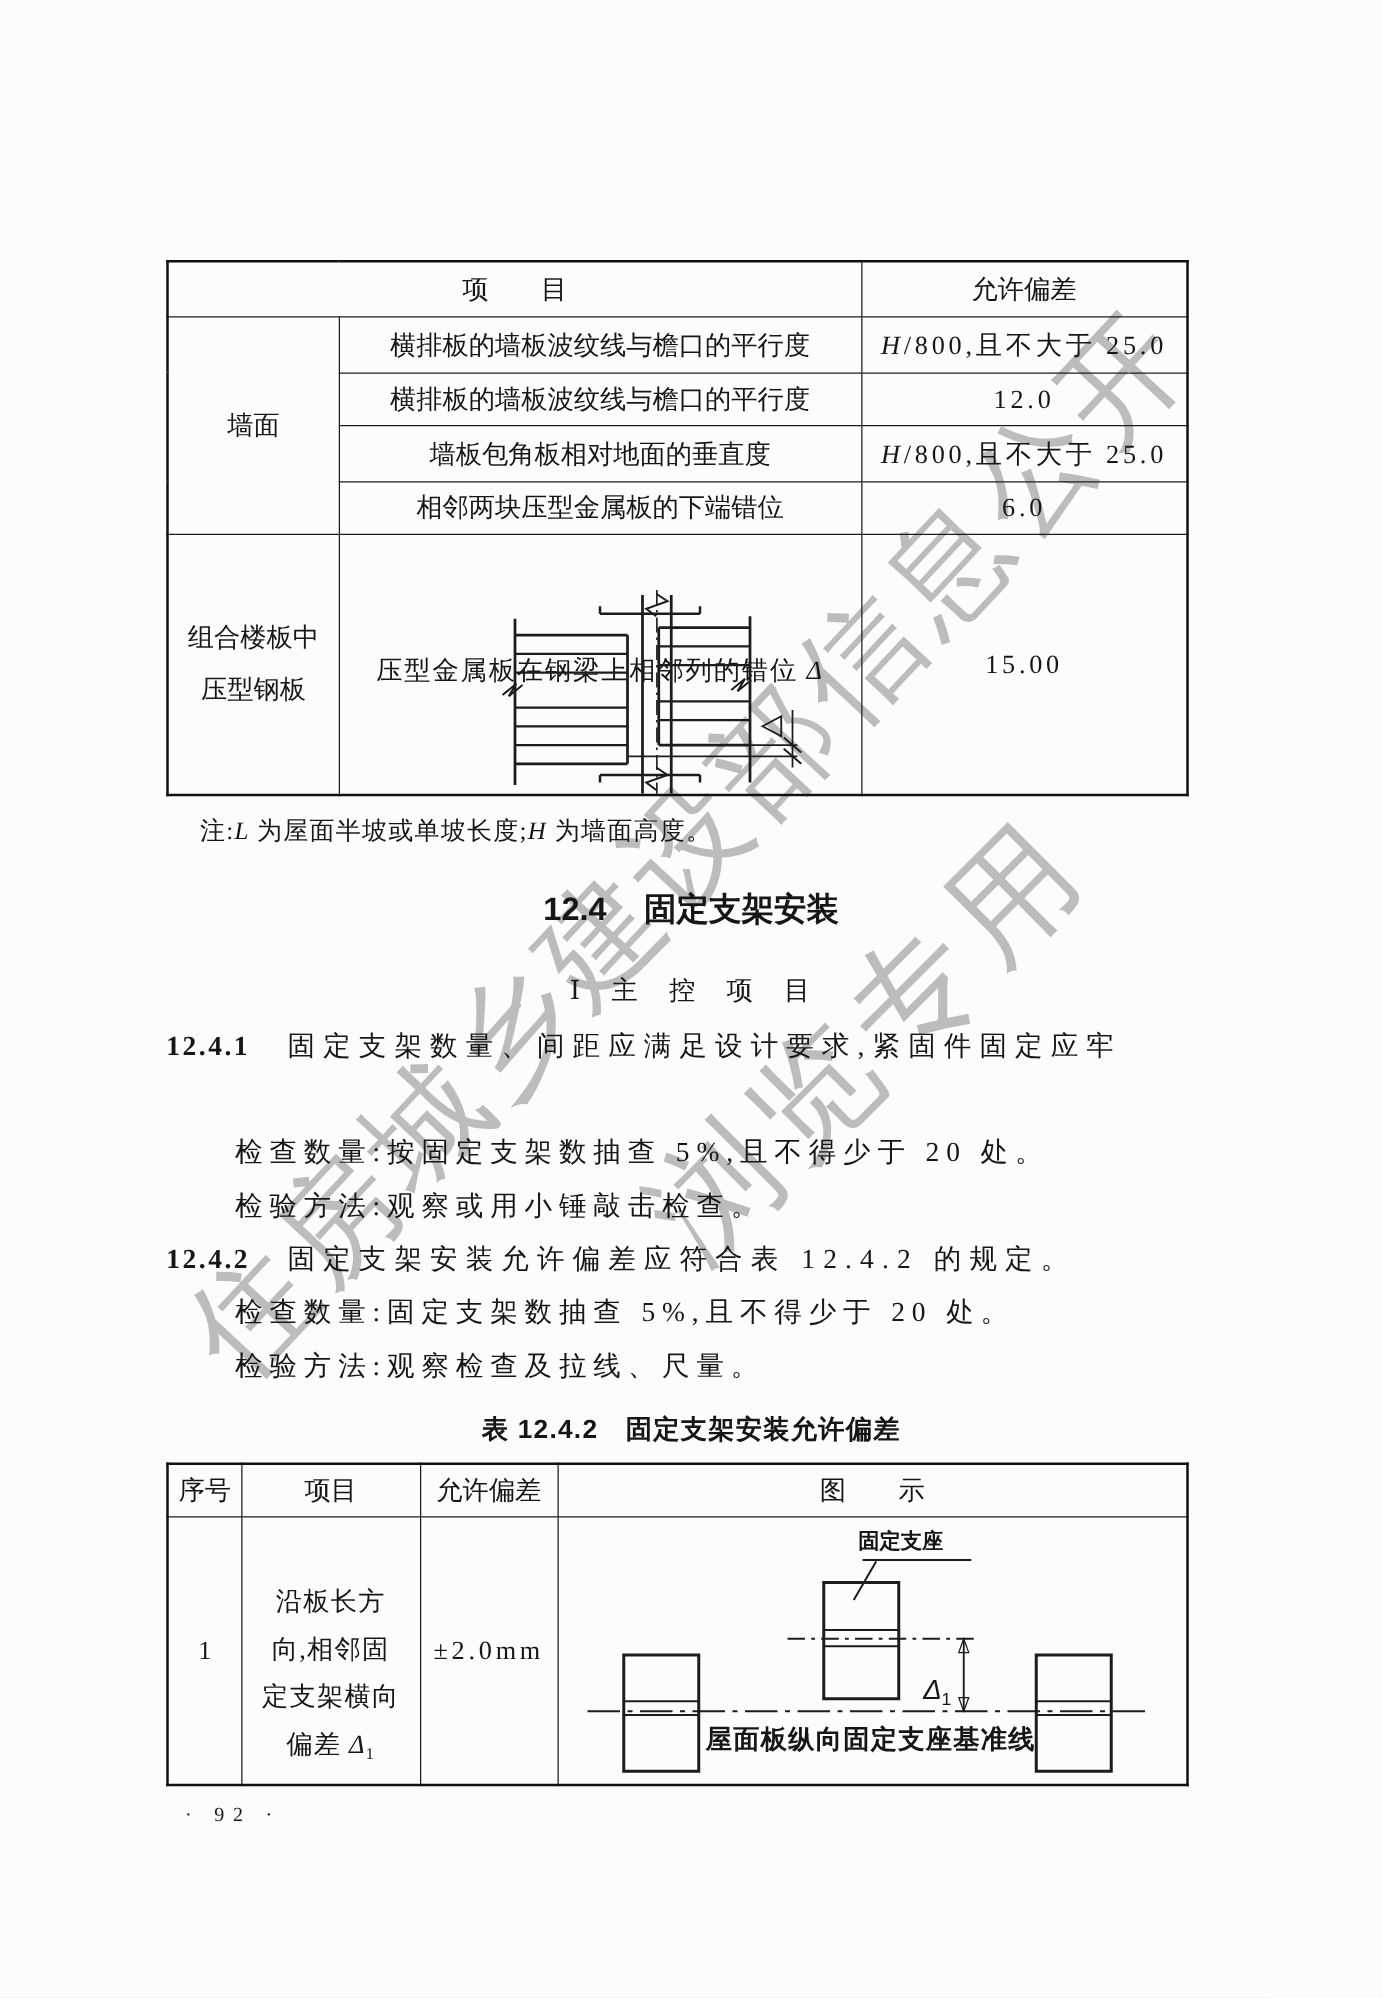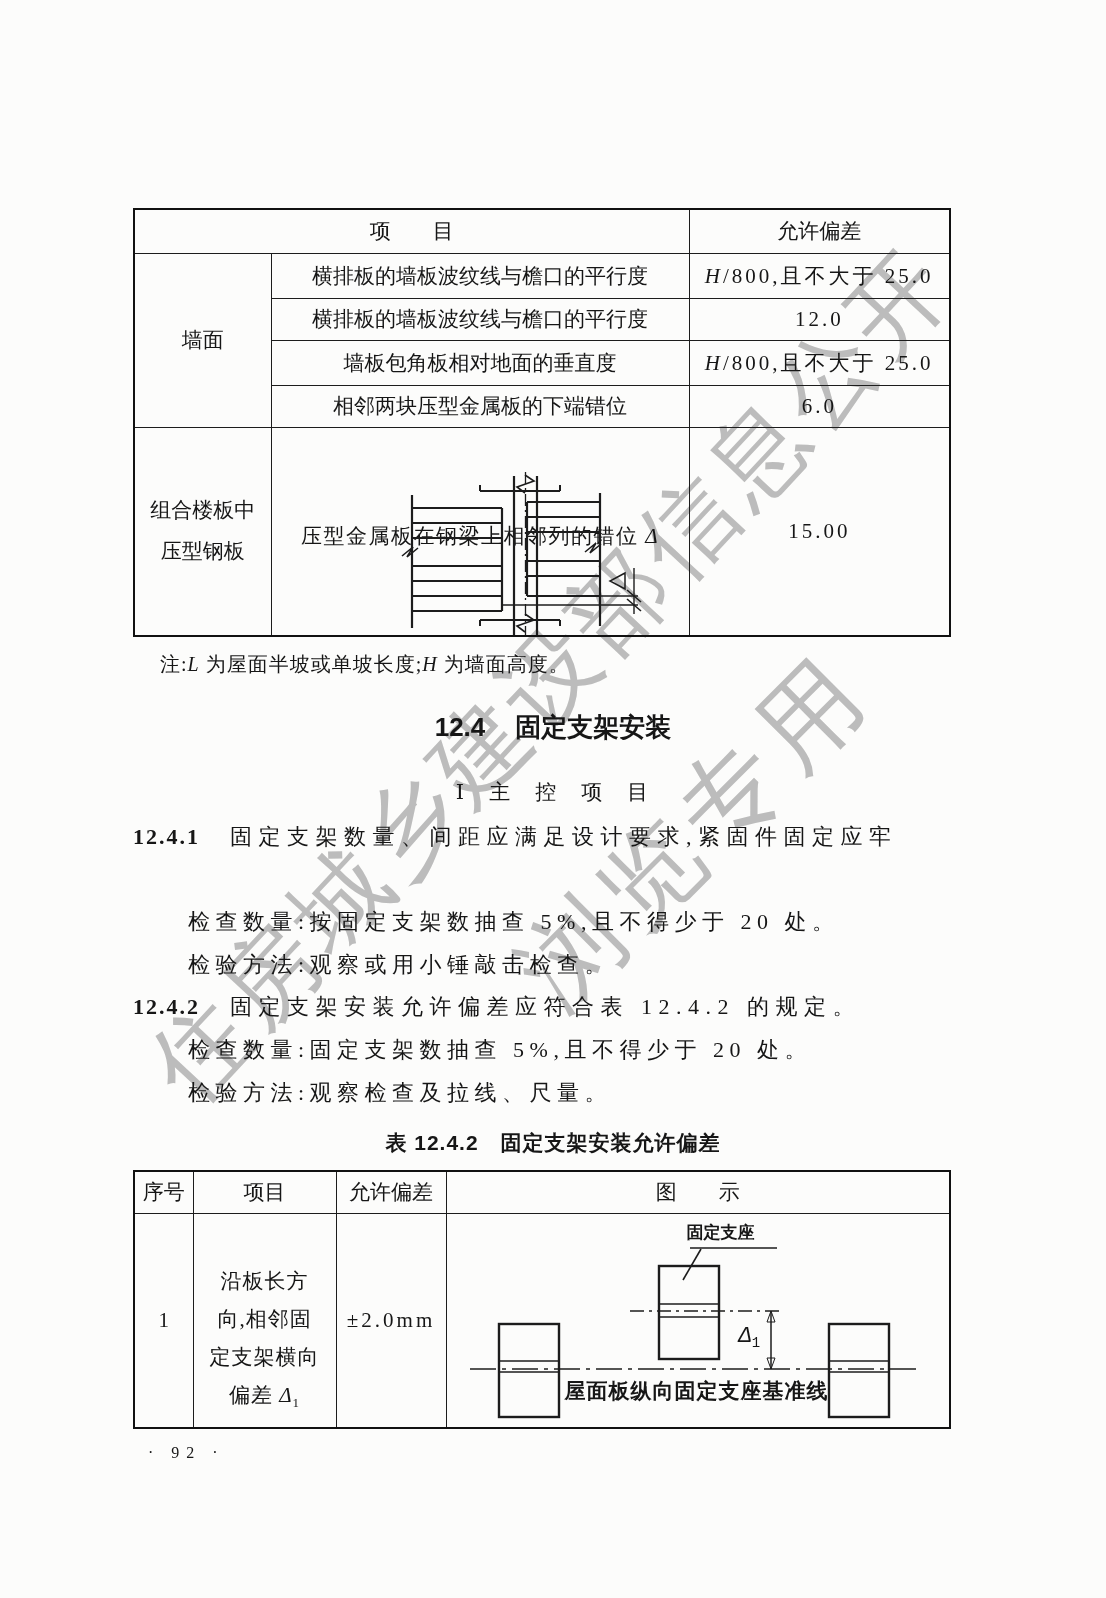--- a/index.html
+++ b/index.html
@@ -42,21 +42,21 @@
   }
   table.t1{left:133px;top:208px;width:816px;border:2.6px solid #111;}
   table.t2{left:133px;top:1170px;width:816px;border:2.6px solid #111;}
   .vals{letter-spacing:3px;}
   .biglabel div{line-height:41px;}
   .diagcell{position:relative;vertical-align:top;}
   .d1title{padding-top:10px;text-align:center;font-size:21px;letter-spacing:1.5px;}
   svg.diag{position:absolute;z-index:1;}
   .d2lbl{position:absolute;z-index:2;white-space:nowrap;}
   .lbl-support{left:240px;top:7px;font-size:17px;}
-  .lbl-delta1{left:292px;top:110px;font-size:22px;font-style:italic;font-family:Liberation Mono, monospace;}
+  .lbl-delta1{left:292px;top:125px;font-size:22px;font-style:italic;font-family:Liberation Sans, sans-serif;}
   .lbl-delta1 sub{font-size:14px;font-style:normal;}
   .lbl-baseline{left:118px;top:163px;font-size:21px;letter-spacing:1px;}
   .t2item{vertical-align:top;}
   .t2item div{line-height:38px;letter-spacing:1px;}
   .t2item .first{padding-top:44px;}
   .t2item sub{font-size:13px;}
   line,polyline,polygon,rect,path{stroke:#1c1c1c;fill:none;}
 </style>
 </head>
 <body>

